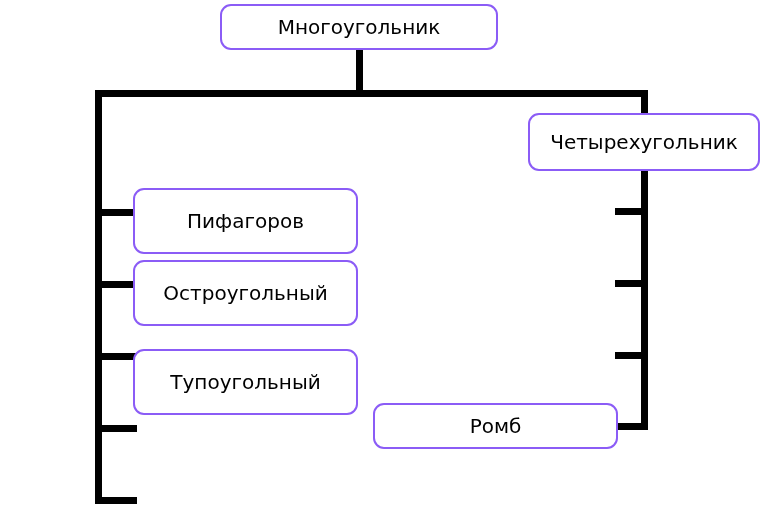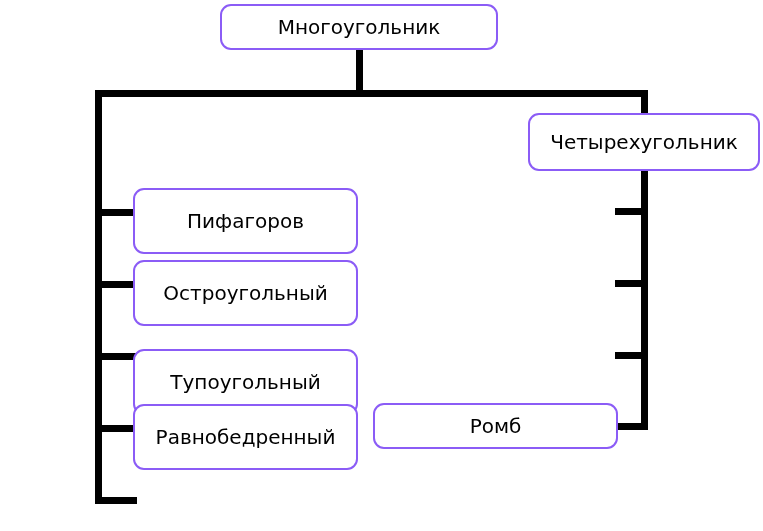--- a/index.html
+++ b/index.html
@@ -78,17 +78,16 @@
   <div class="line rbranch rb2"></div>
   <div class="line rbranch rb3"></div>
 
   <div class="node node-root">Многоугольник</div>
 
   <div class="node node-right-h">Четырехугольник</div>
 
   <div class="node lcol lrow0">Пифагоров</div>
   <div class="node lcol lrow1">Остроугольный</div>
   <div class="node lcol lrow2">Тупоугольный</div>
-  <div class="node lcol lrow3">Равнобедренный</div>
 
   <div class="node rcol rrow3">Ромб</div>
 
 </div>
 
 </body></html>

